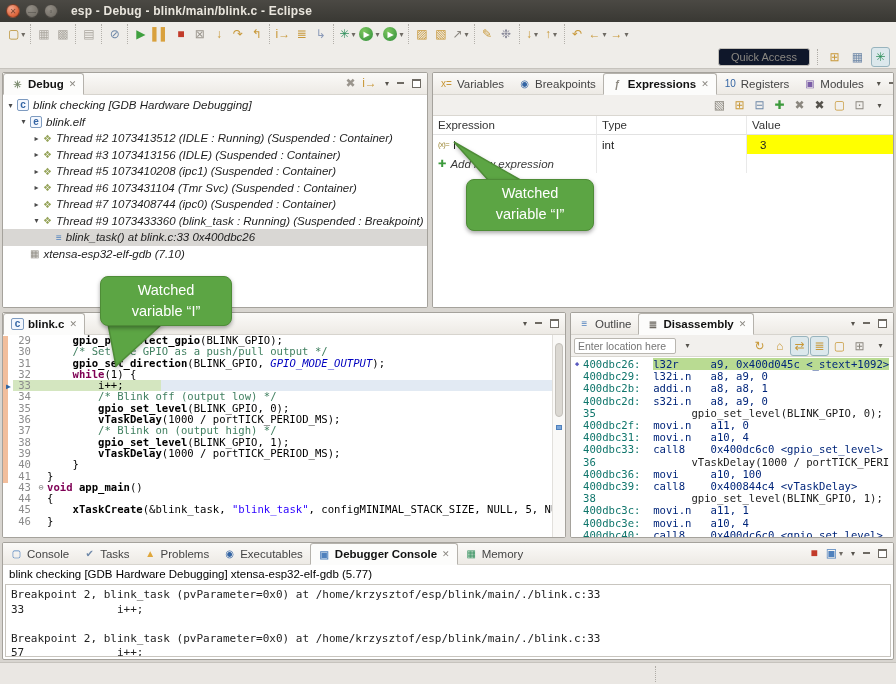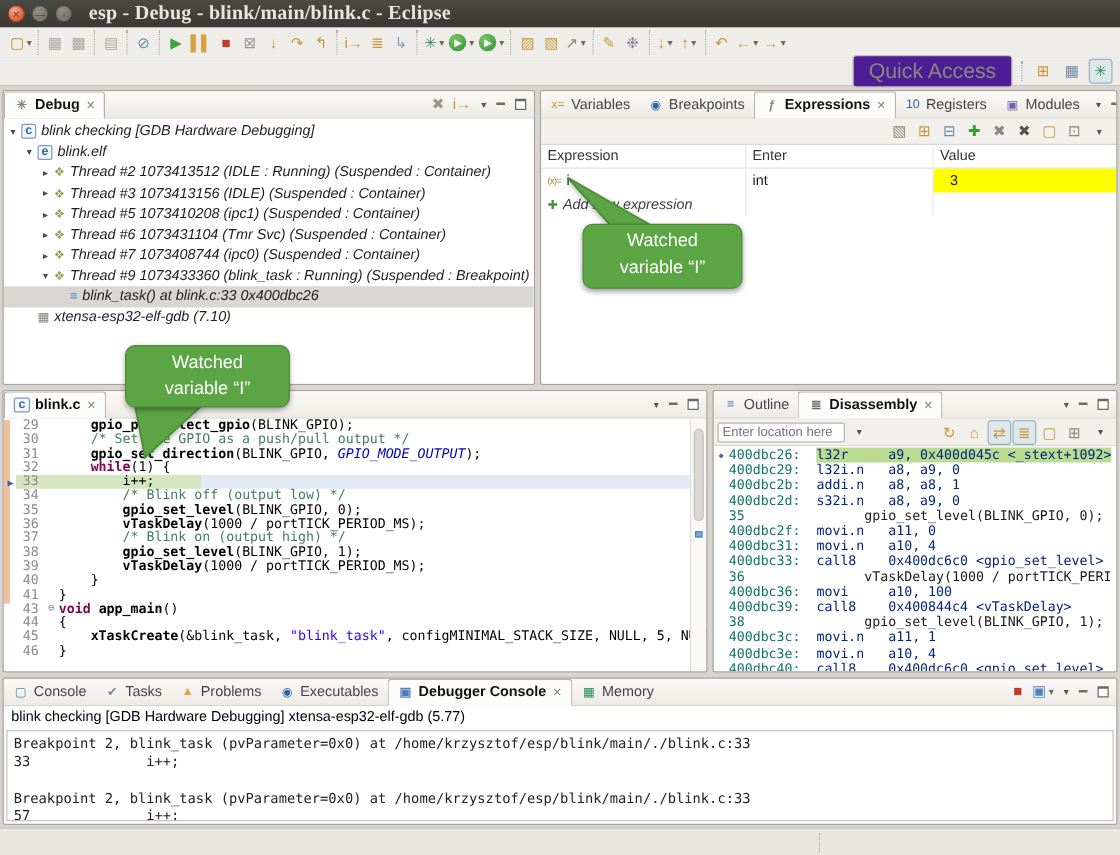--- a/index.html
+++ b/index.html
@@ -6,38 +6,38 @@
   html,body { width:896px; height:684px; overflow:hidden; }
   body { position:relative; background:#D8D5D0; font-family:"Liberation Sans",sans-serif; font-size:11.5px; color:#222; }
 
   
   .titlebar { position:absolute; left:0; top:0; right:0; height:22px;
     background:linear-gradient(#4B4944,#393833); display:flex; align-items:center; padding-left:6px; }
   .wb { width:14px; height:14px; border-radius:50%; margin-right:5px; display:flex; align-items:center;
     justify-content:center; font-size:8px; color:rgba(40,20,10,.6); border:1px solid rgba(0,0,0,.4); }
   .wb.close { background:radial-gradient(circle at 35% 30%, #F5A98F, #DF6B43 60%, #C44E27); }
   .wb.gray  { background:radial-gradient(circle at 35% 30%, #928D85, #6B675F); color:rgba(0,0,0,.45); }
-  .titletext { color:#E9E5DD; font-weight:bold; font-size:16px; margin-left:8px; letter-spacing:.2px;font-family:Liberation Serif, serif; }
+  .titletext { color:#E9E5DD; font-weight:bold; font-size:12px; margin-left:8px; letter-spacing:.2px; }
 
   
   .toolbar1 { position:absolute; left:0; top:22px; right:0; height:24px; background:#EFEDE9;
     display:flex; align-items:center; padding:0 3px; }
   .toolbar2 { position:absolute; left:0; top:46px; right:0; height:23px; background:#EFEDE9;
     border-bottom:1px solid #C6C3BD; display:flex; align-items:center; justify-content:flex-end; padding:0 6px; gap:7px; }
   .tgroup { display:flex; align-items:center; padding:0 3px; }
   .tgroup + .tgroup { border-left:1px dotted #B3B0AA; }
   .tbtn { height:20px; min-width:19px; display:inline-flex; align-items:center; justify-content:center;
     font-size:12px; border:1px solid transparent; border-radius:3px; padding:0 1px; cursor:default; }
   .tbtn .tbi { font-style:normal; }
   .tbtn.circ .tbi { width:14px; height:14px; border-radius:50%; background:radial-gradient(circle at 35% 30%,#7CC55E,#2F8F3A);
     color:#FFF; font-size:8px; display:flex; align-items:center; justify-content:center; }
   .tbtn.pressed { background:#DCE8EC; border:1px solid #98B4BE; }
   .dd::after { content:"▾"; font-size:8px; color:#6E6A63; margin-left:2px; }
-  .qabtn { background:#4c1d95; border:1px solid #C2BFB9; border-radius:3px; color:#8A8781;
-    font-size:17px; padding:2px 12px; }
+  .qabtn { background:#0f172a; border:1px solid #C2BFB9; border-radius:3px; color:#8A8781;
+    font-size:11px; padding:2px 12px; }
   .vsep { width:0; height:16px; border-left:1px dotted #AFACA6; }
 
   
   .panel { position:absolute; background:#FFF; border:1px solid #A5A29C; border-radius:2px;
     display:flex; flex-direction:column; overflow:hidden; }
   .tabbar { height:22px; flex:none; background:linear-gradient(#FBFAF8,#EDEAE5); border-bottom:1px solid #D7D4CE;
     display:flex; align-items:stretch; font-size:11.5px; color:#444; }
   .tab { display:flex; align-items:center; gap:4px; padding:0 7px; white-space:nowrap; }
   .tab.sel { background:#FCFCFB; border:1px solid #B5B2AC; border-bottom:1px solid #FCFCFB;
     border-radius:3px 3px 0 0; margin-bottom:-1px; color:#111; font-weight:bold; }
@@ -384,21 +384,21 @@
       <span class="tbtn">
         <span class="tbi" style="color: rgb(139, 135, 127);">⊡</span>
       </span>
       <span class="tbtn">
         <span class="vmenu">▾</span>
       </span>
     </div>
   <div class="etable" id="exprTable">
       <div class="erow ehead">
         <div class="ecell c0">Expression</div>
-        <div class="ecell c1">Enter</div>
+        <div class="ecell c1">Type</div>
         <div class="ecell c2">Value</div>
       </div>
       <div class="erow">
         <div class="ecell c0">
           <span class="exicon">(x)=</span>
           <span>i</span>
         </div>
         <div class="ecell c1">int</div>
         <div class="ecell c2 valhl" style="background: rgb(255, 255, 0);">3</div>
       </div>

